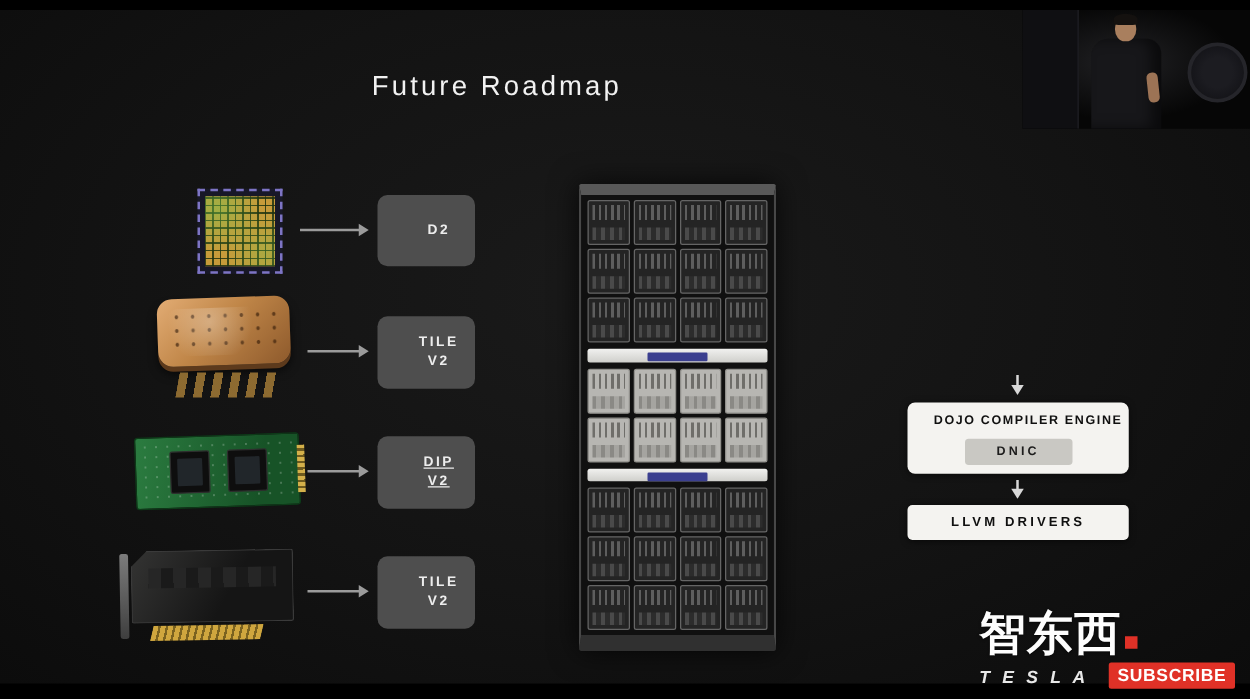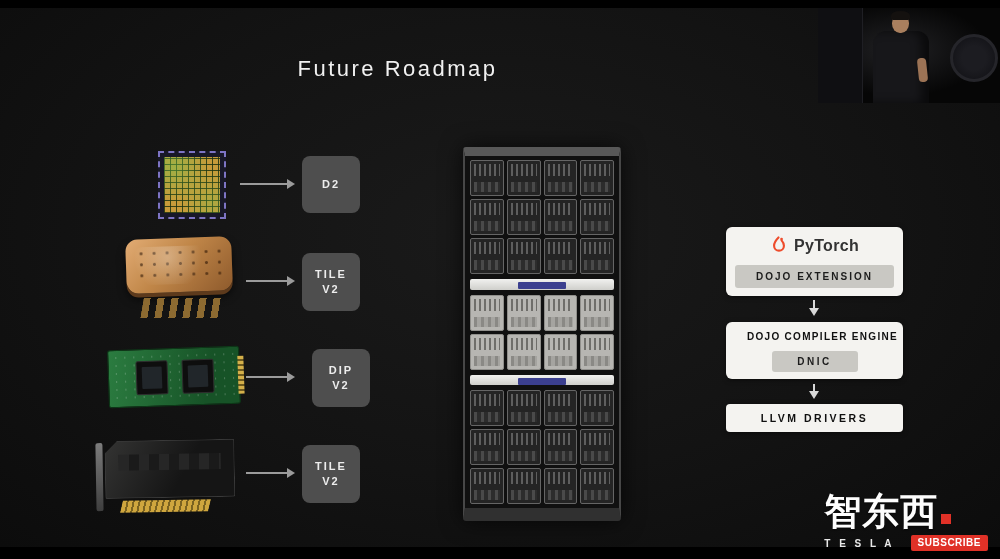--- a/index.html
+++ b/index.html
@@ -12,21 +12,21 @@
   .slide{position:absolute;left:0;top:8px;width:1000px;height:539px;
          background:radial-gradient(ellipse at 50% 42%, #1a1a1a 0%, #131313 55%, #0c0c0c 100%);}
 
   
   .title{position:absolute;left:0;right:205px;top:48px;margin:0;text-align:center;
          color:#f1f1f1;font-size:22px;font-weight:500;letter-spacing:2.5px;}
 
   
   .hw-label{position:absolute;width:58px;height:58px;background:#4e4e4e;border-radius:8px;
             display:flex;flex-direction:column;align-items:center;justify-content:center;
-            color:#ededed;font-size:11px;font-weight:bold;letter-spacing:2px;line-height:15px;}
+            color:#ededed;font-size:11px;font-weight:bold;letter-spacing:2px;line-height:15px;padding-left:20px;}
   .arrow-h{position:absolute;height:2px;background:#9b9b9b;}
   .arrow-h::after{content:"";position:absolute;right:-3px;top:-4px;width:0;height:0;
             border-left:8px solid #9b9b9b;border-top:5px solid transparent;border-bottom:5px solid transparent;}
 
   
   .chip-d2{position:absolute;left:158px;top:143px;width:68px;height:68px;background:#181828;
            border:2px dashed #7d74c4;box-sizing:border-box;padding:4px;}
   .chip-die{width:100%;height:100%;background-color:#c79b3a;
     background-image:
       radial-gradient(circle at 18% 18%, rgba(110,200,80,.45), transparent 55%),
@@ -136,22 +136,22 @@
   .stage-logo{position:absolute;right:2px;top:34px;width:42px;height:42px;border-radius:50%;
          border:3px solid #25252a;background:radial-gradient(circle,#1c1c21 40%,#0f0f13 100%);}
 
   
   .watermark{position:absolute;right:12px;bottom:8px;z-index:40;}
   .wm-logo{font-size:37px;font-weight:bold;color:#fdfdfd;line-height:1.05;letter-spacing:1px;
          text-shadow:0 1px 2px rgba(0,0,0,.6);}
   .wm-logo .wm-accent{display:inline-block;width:10px;height:10px;background:#e03127;
          margin-left:3px;vertical-align:baseline;}
   .wm-row{display:flex;align-items:center;gap:16px;justify-content:flex-end;margin-top:3px;}
-  .tesla-wordmark{color:#e8e8e8;font-size:10px;letter-spacing:3px;font-weight:600;}
-  .subscribe-badge{background:#e03127;color:#fff;font-size:10px;font-weight:bold;
+  .tesla-wordmark{color:#e8e8e8;font-size:14px;letter-spacing:3px;font-weight:600;font-style:italic;}
+  .subscribe-badge{background:#e03127;color:#fff;font-size:14px;font-weight:bold;
          padding:2px 7px 3px;letter-spacing:.5px;border-radius:2px;}
 </style>
 </head>
 <body>
 
 <div class="frame">
   <div class="slide">
 
     <h1 class="title">Future Roadmap</h1>
 
@@ -174,21 +174,21 @@
       <span>V2</span>
     </div>
 
     <div class="dip-img">
       <div class="dip-board"></div>
       <div class="dip-chip c1"></div>
       <div class="dip-chip c2"></div>
       <div class="dip-edge"></div>
     </div>
     <div class="arrow-h" style="left:246px;top:368px;width:46px;"></div>
-    <div class="hw-label" style="left:312px;top:341px;">
+    <div class="hw-label" style="left:302px;top:341px;text-decoration:underline;">
       <span>DIP</span>
       <span>V2</span>
     </div>
 
     <div class="dnic-img">
       <div class="dnic-bracket"></div>
       <div class="dnic-body"></div>
       <div class="dnic-edge"></div>
     </div>
     <div class="arrow-h" style="left:246px;top:464px;width:46px;"></div>
@@ -235,30 +235,20 @@
             <div class="rack-module"></div>
             <div class="rack-module"></div>
             <div class="rack-module"></div>
             <div class="rack-module"></div>
             <div class="rack-module"></div>
             <div class="rack-module"></div>
           </div>
         </div>
     </div>
 
-    <div class="panel panel-pytorch">
-      <div class="pytorch-brand">
-        <svg width="17" height="21" viewBox="0 0 20 24">
-          <path d="M10 2.5 C 6 6.5 4.8 8.6 4.8 12.2 a 5.8 5.8 0 0 0 11.6 0 c 0 -2.4 -1 -4.2 -2.8 -6.2" fill="none" stroke="#ee4c2c" stroke-width="2.5" stroke-linecap="round"></path>
-          <circle cx="13.6" cy="4.4" r="1.6" fill="#ee4c2c"></circle>
-        </svg>
-        <span>PyTorch</span>
-      </div>
-      <div class="sub-box">DOJO EXTENSION</div>
-    </div>
 
     <div class="arrow-v" style="left:813px;top:292px;height:13px;"></div>
 
     <div class="panel panel-compiler">
       <div class="compiler-title">DOJO COMPILER ENGINE</div>
       <div class="llvm-box">DNIC</div>
     </div>
 
     <div class="arrow-v" style="left:813px;top:376px;height:12px;"></div>
 

